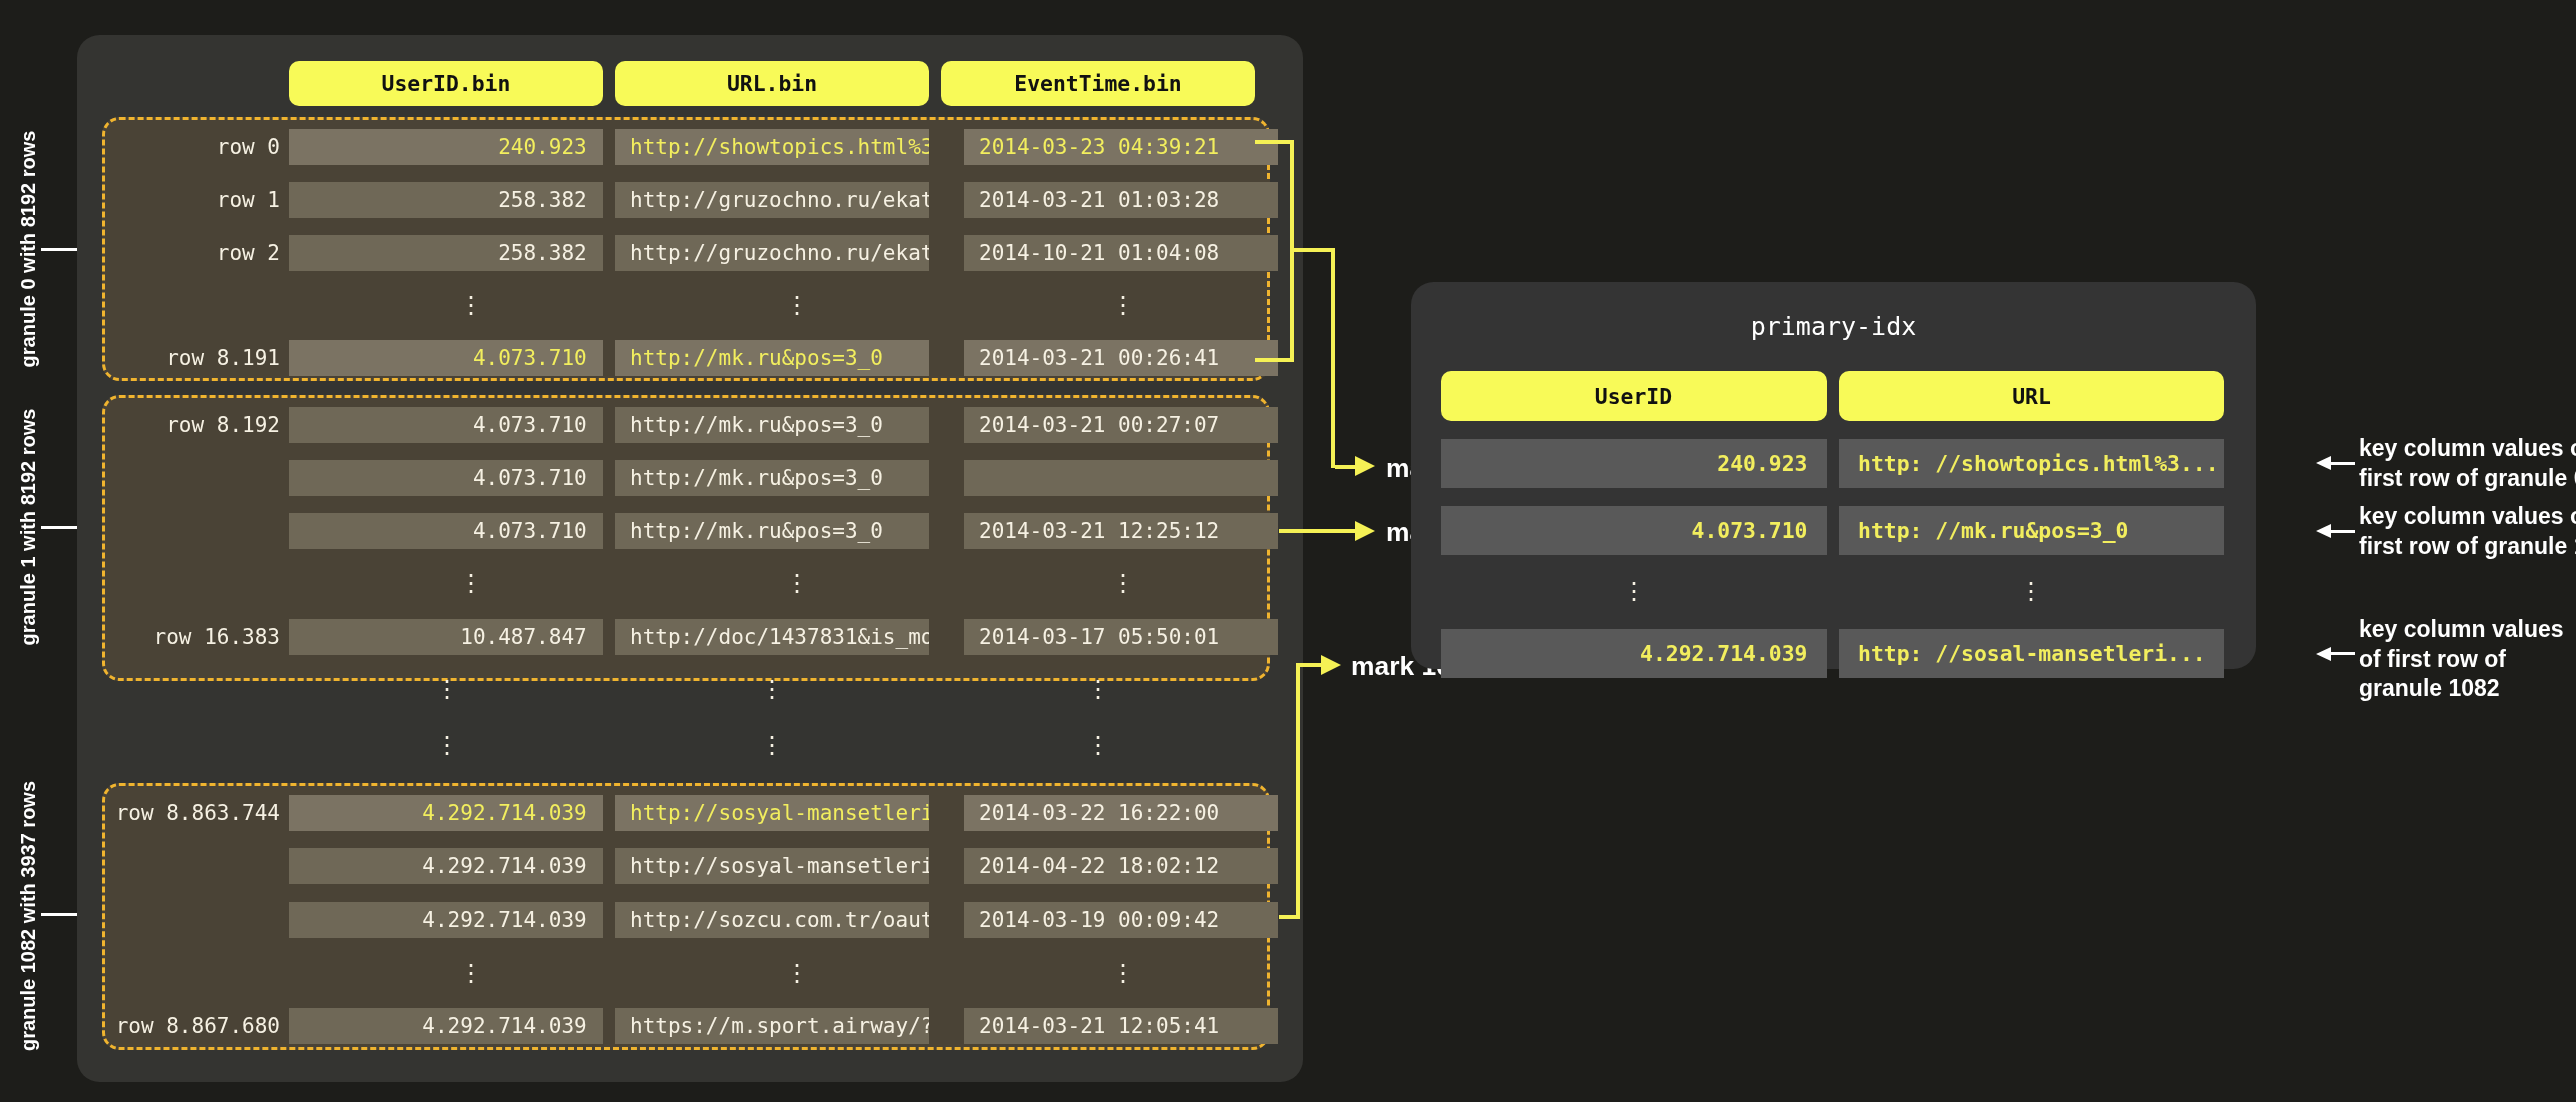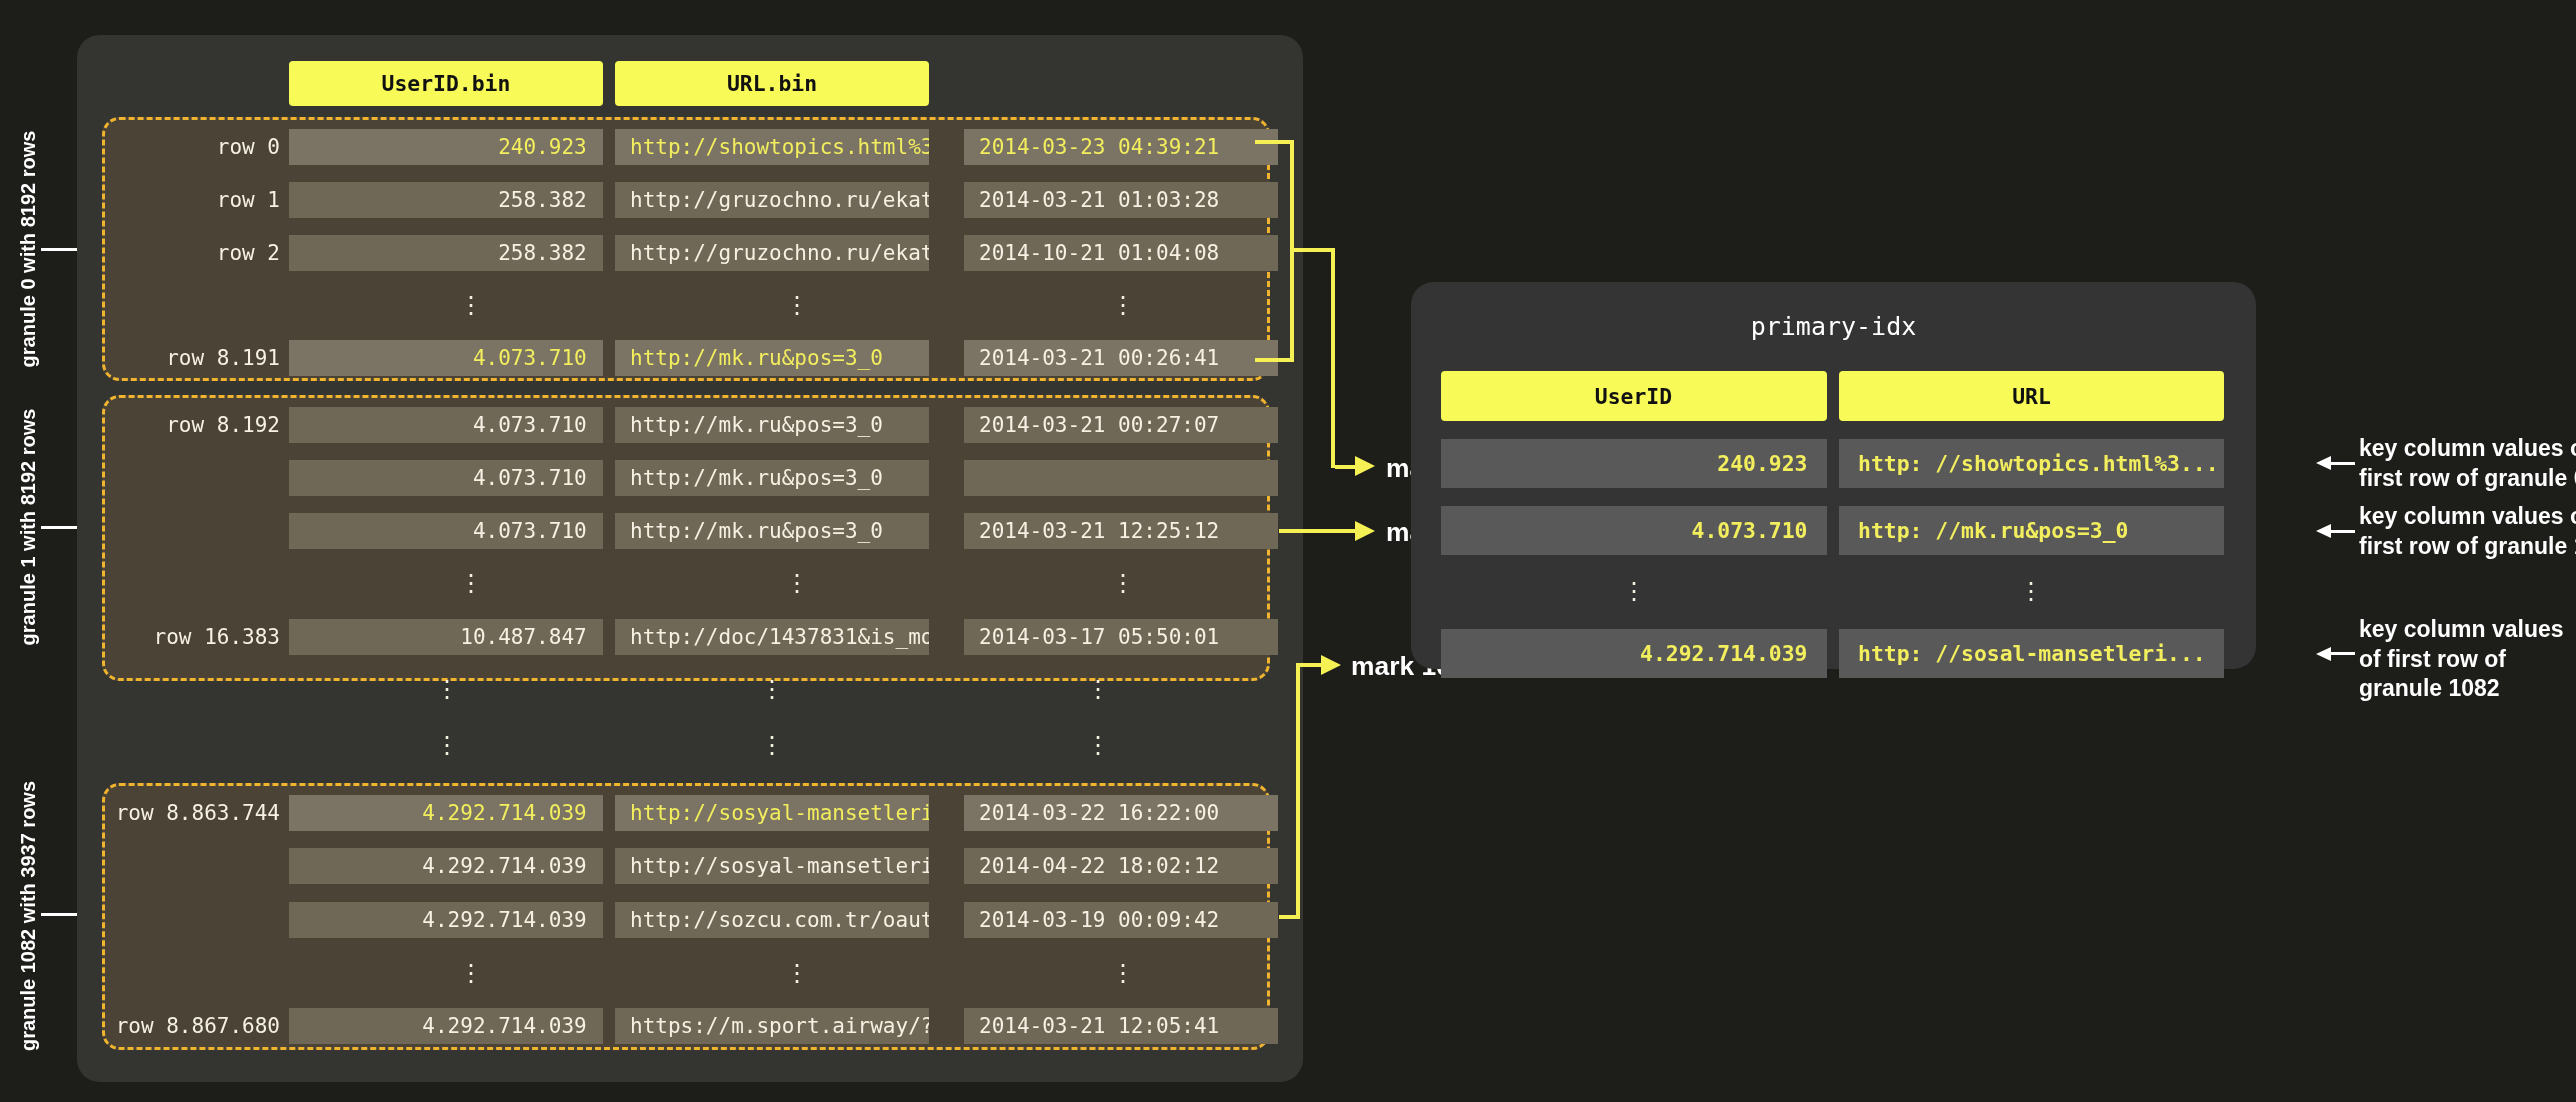--- a/index.html
+++ b/index.html
@@ -2,21 +2,21 @@
 <html style="font-size:10px"><head>
 <meta charset="utf-8">
 <style>
   html,body{margin:0;padding:0;background:#1d1d1a;}
   #stage{position:relative;width:2576px;height:1103px;background:#1d1d1a;overflow:hidden;
          font-family:"DejaVu Sans Mono",monospace;}
   .panel{position:absolute;background:#343431;border-radius:22.6px;}
 
   
   #files-panel{left:77px;top:35px;width:1226px;height:1047px;}
-  .pill{position:absolute;height:45px;background:#f8fa58;border-radius:4px;
+  .pill{position:absolute;height:45px;background:#f8fa58;border-radius:10px;
         display:flex;align-items:center;justify-content:center;
         color:#111;font-weight:bold;font-size:21.4px;}
   .granule{position:absolute;left:25px;width:1168px;background:#4a4336;
            border:3.8px dashed #f0b42f;border-radius:17.6px;box-sizing:border-box;}
   .slot{position:absolute;left:0;width:100%;height:53px;}
   .rowlabel{position:absolute;left:0;top:50%;transform:translateY(-50%);
             width:175px;text-align:right;color:#f6f1e3;font-size:21px;white-space:nowrap;}
   .cell{position:absolute;top:50%;transform:translateY(-50%);height:36px;width:314px;
         background:#6f6857;color:#f6f1e3;font-size:21px;display:flex;align-items:center;
         box-sizing:border-box;white-space:nowrap;overflow:hidden;}
@@ -78,20 +78,21 @@
   <div class="warrow-head" style="left:84px;top:242px;"></div>
   <div class="warrow-line" style="left:41px;top:526px;width:44px;"></div>
   <div class="warrow-head" style="left:84px;top:520px;"></div>
   <div class="warrow-line" style="left:41px;top:913px;width:44px;"></div>
   <div class="warrow-head" style="left:84px;top:908px;"></div>
 
   <div class="panel" id="files-panel">
 
     <div class="pill" style="left:212px;top:26.4px;width:314px;">UserID.bin</div>
     <div class="pill" style="left:538px;top:26.4px;width:314px;">URL.bin</div>
+    <div class="pill" style="left:864px;top:26.4px;width:314px;">EventTime.bin</div>
 
     <div class="granule" style="top:82px;height:264px;">
       <div class="slot hl" style="top:0px;">
         <div class="rowlabel">row 0</div>
         <div class="cell c-uid ylw">240.923</div>
         <div class="cell c-url ylw">http://showtopics.html%3...</div>
         <div class="cell c-evt ylw">2014-03-23 04:39:21</div>
       </div>
       <div class="slot" style="top:53px;">
         <div class="rowlabel">row 1</div>

